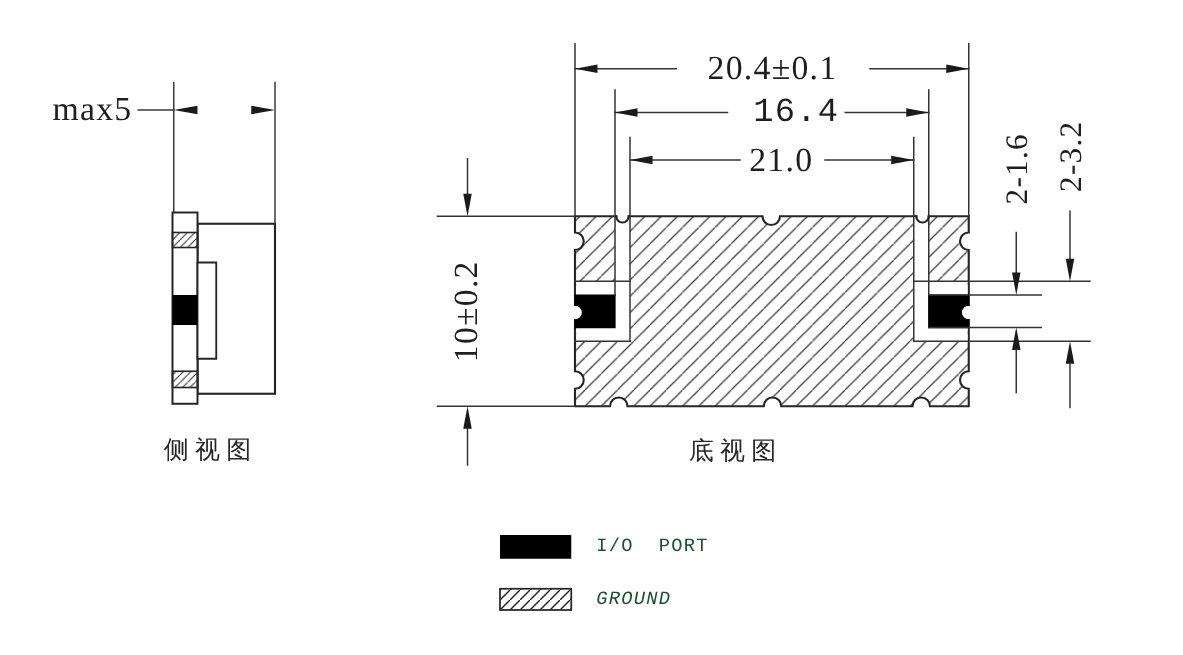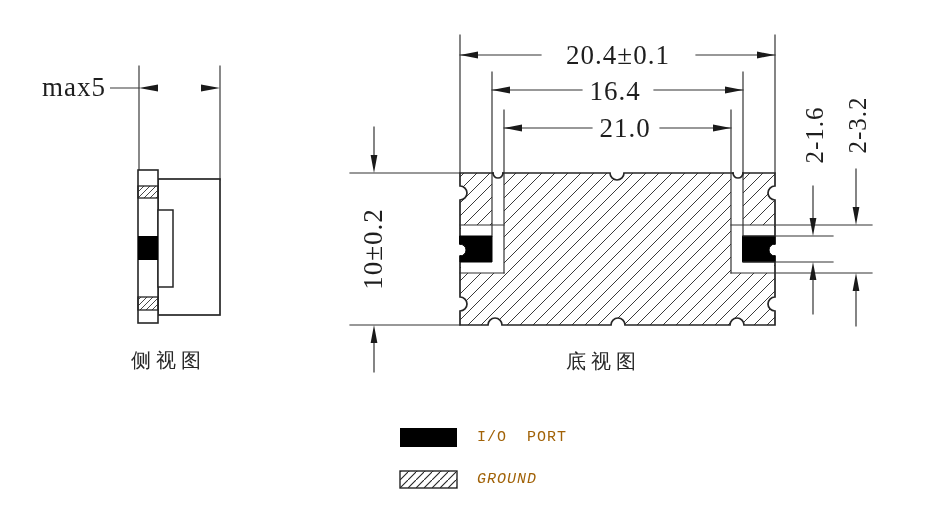--- a/index.html
+++ b/index.html
@@ -15,21 +15,21 @@
   }
   .ctr{transform:translate(-50%,-50%);}
   .vert{transform:translate(-50%,-50%) rotate(-90deg);transform-origin:center;}
   .dim-sm{font-size:25px;}
   .cn{
     font-size:20px;letter-spacing:5px;color:#272727;
     font-family:"Liberation Serif","DejaVu Serif",serif;
   }
   .legend-label{
     font-family:"Liberation Mono","DejaVu Sans Mono",monospace;
-    font-size:15px;letter-spacing:1px;color:#a16207;white-space:pre;
+    font-size:15px;letter-spacing:1px;color:#14532d;white-space:pre;
   }
 </style>
 </head>
 <body>
 
 <div class="canvas">
 
   <svg class="art" width="946" height="524" viewBox="0 0 946 524">
     <defs>
       <pattern id="hatch13" width="13" height="13" patternUnits="userSpaceOnUse">
@@ -130,31 +130,31 @@
     <g>
       <rect x="400" y="428" width="57" height="19" fill="#000000"></rect>
       <rect x="400" y="471" width="57" height="17" fill="url(#hatch8)" stroke="#262626" stroke-width="1.4"></rect>
     </g>
   </svg>
 
   <div class="txt dim" style="left:38px;top:74px;">max5</div>
 
   <div class="txt dim ctr" style="left:618px;top:55px;">20.4±0.1</div>
 
-  <div class="txt dim ctr" style="left:615px;top:91px;">16.4</div>
+  <div class="txt dim ctr" style="left:637px;top:91px;font-family:Liberation Mono, monospace;">16.4</div>
 
   <div class="txt dim ctr" style="left:625px;top:128px;">21.0</div>
 
   <div class="txt dim vert" style="left:373px;top:249px;">10±0.2</div>
 
   <div class="txt dim dim-sm vert" style="left:814px;top:135px;">2-1.6</div>
 
   <div class="txt dim dim-sm vert" style="left:857px;top:125px;">2-3.2</div>
 
   <div class="txt cn" style="left:131px;top:350px;">侧视图</div>
 
-  <div class="txt cn" style="left:566px;top:351px;">底视图</div>
+  <div class="txt cn" style="left:551px;top:351px;">底视图</div>
 
   <div class="txt legend-label" style="left:477px;top:430px;">I/O  PORT</div>
 
   <div class="txt legend-label" style="left:477px;top:472px;font-style:italic;">GROUND</div>
 
 </div>
 
 </body></html>

